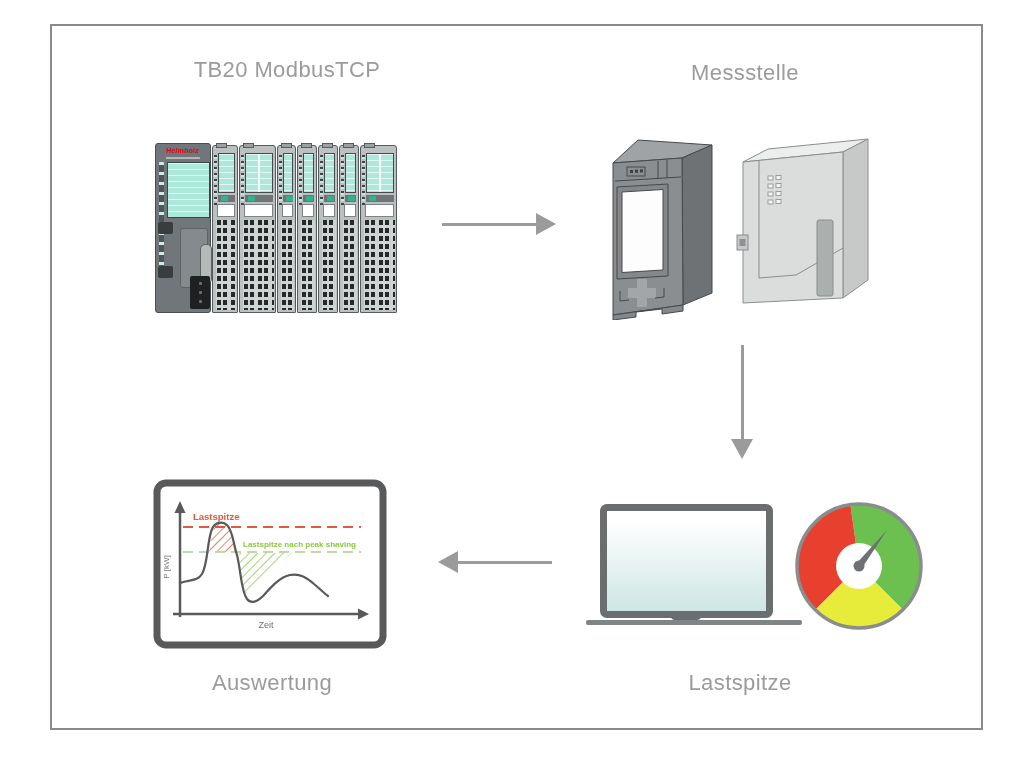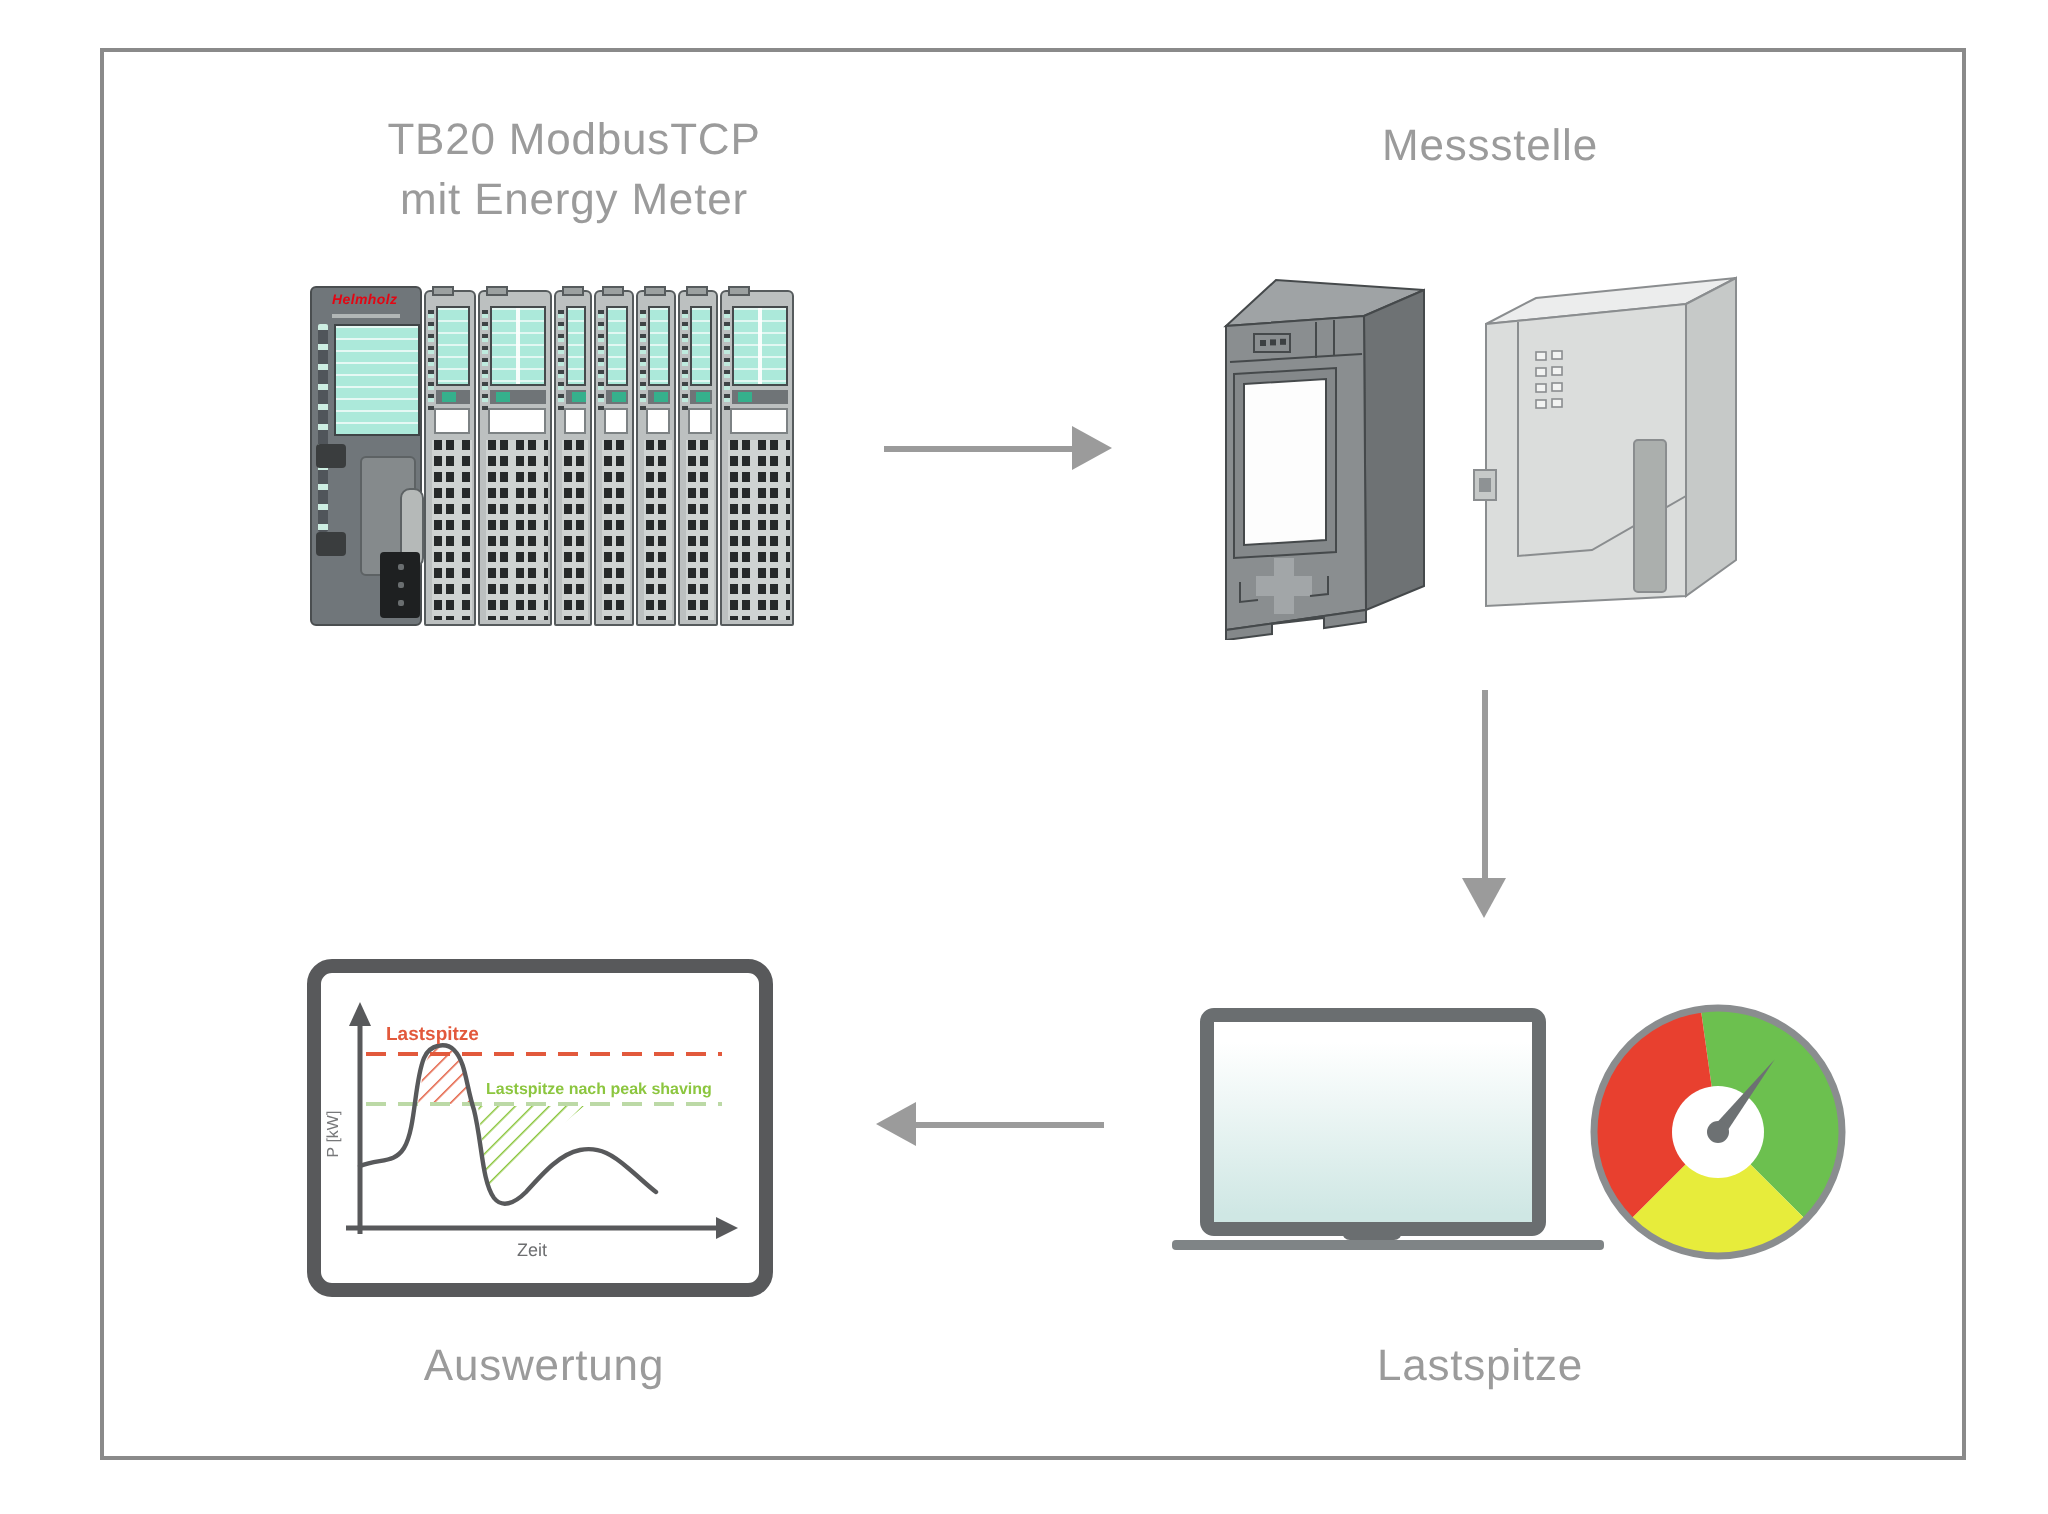--- a/index.html
+++ b/index.html
@@ -89,21 +89,20 @@
   .chart-svg{position:absolute;left:153px;top:479px;}
 </style>
 </head>
 <body>
 
 <div class="page">
   <div class="frame"></div>
 
   <div class="diagram-label lbl-tb20">
     <span>TB20 ModbusTCP</span><br>
-    <span>mit Energy Meter</span>
   </div>
   <div class="diagram-label lbl-mess">Messstelle</div>
   <div class="diagram-label lbl-ausw">Auswertung</div>
   <div class="diagram-label lbl-moni">Lastspitze</div>
 
   <div class="tb20">
     <div class="head">
       <div class="brand">Helmholz</div>
       <div class="modelbar"></div>
       <div class="head-leds"></div>

